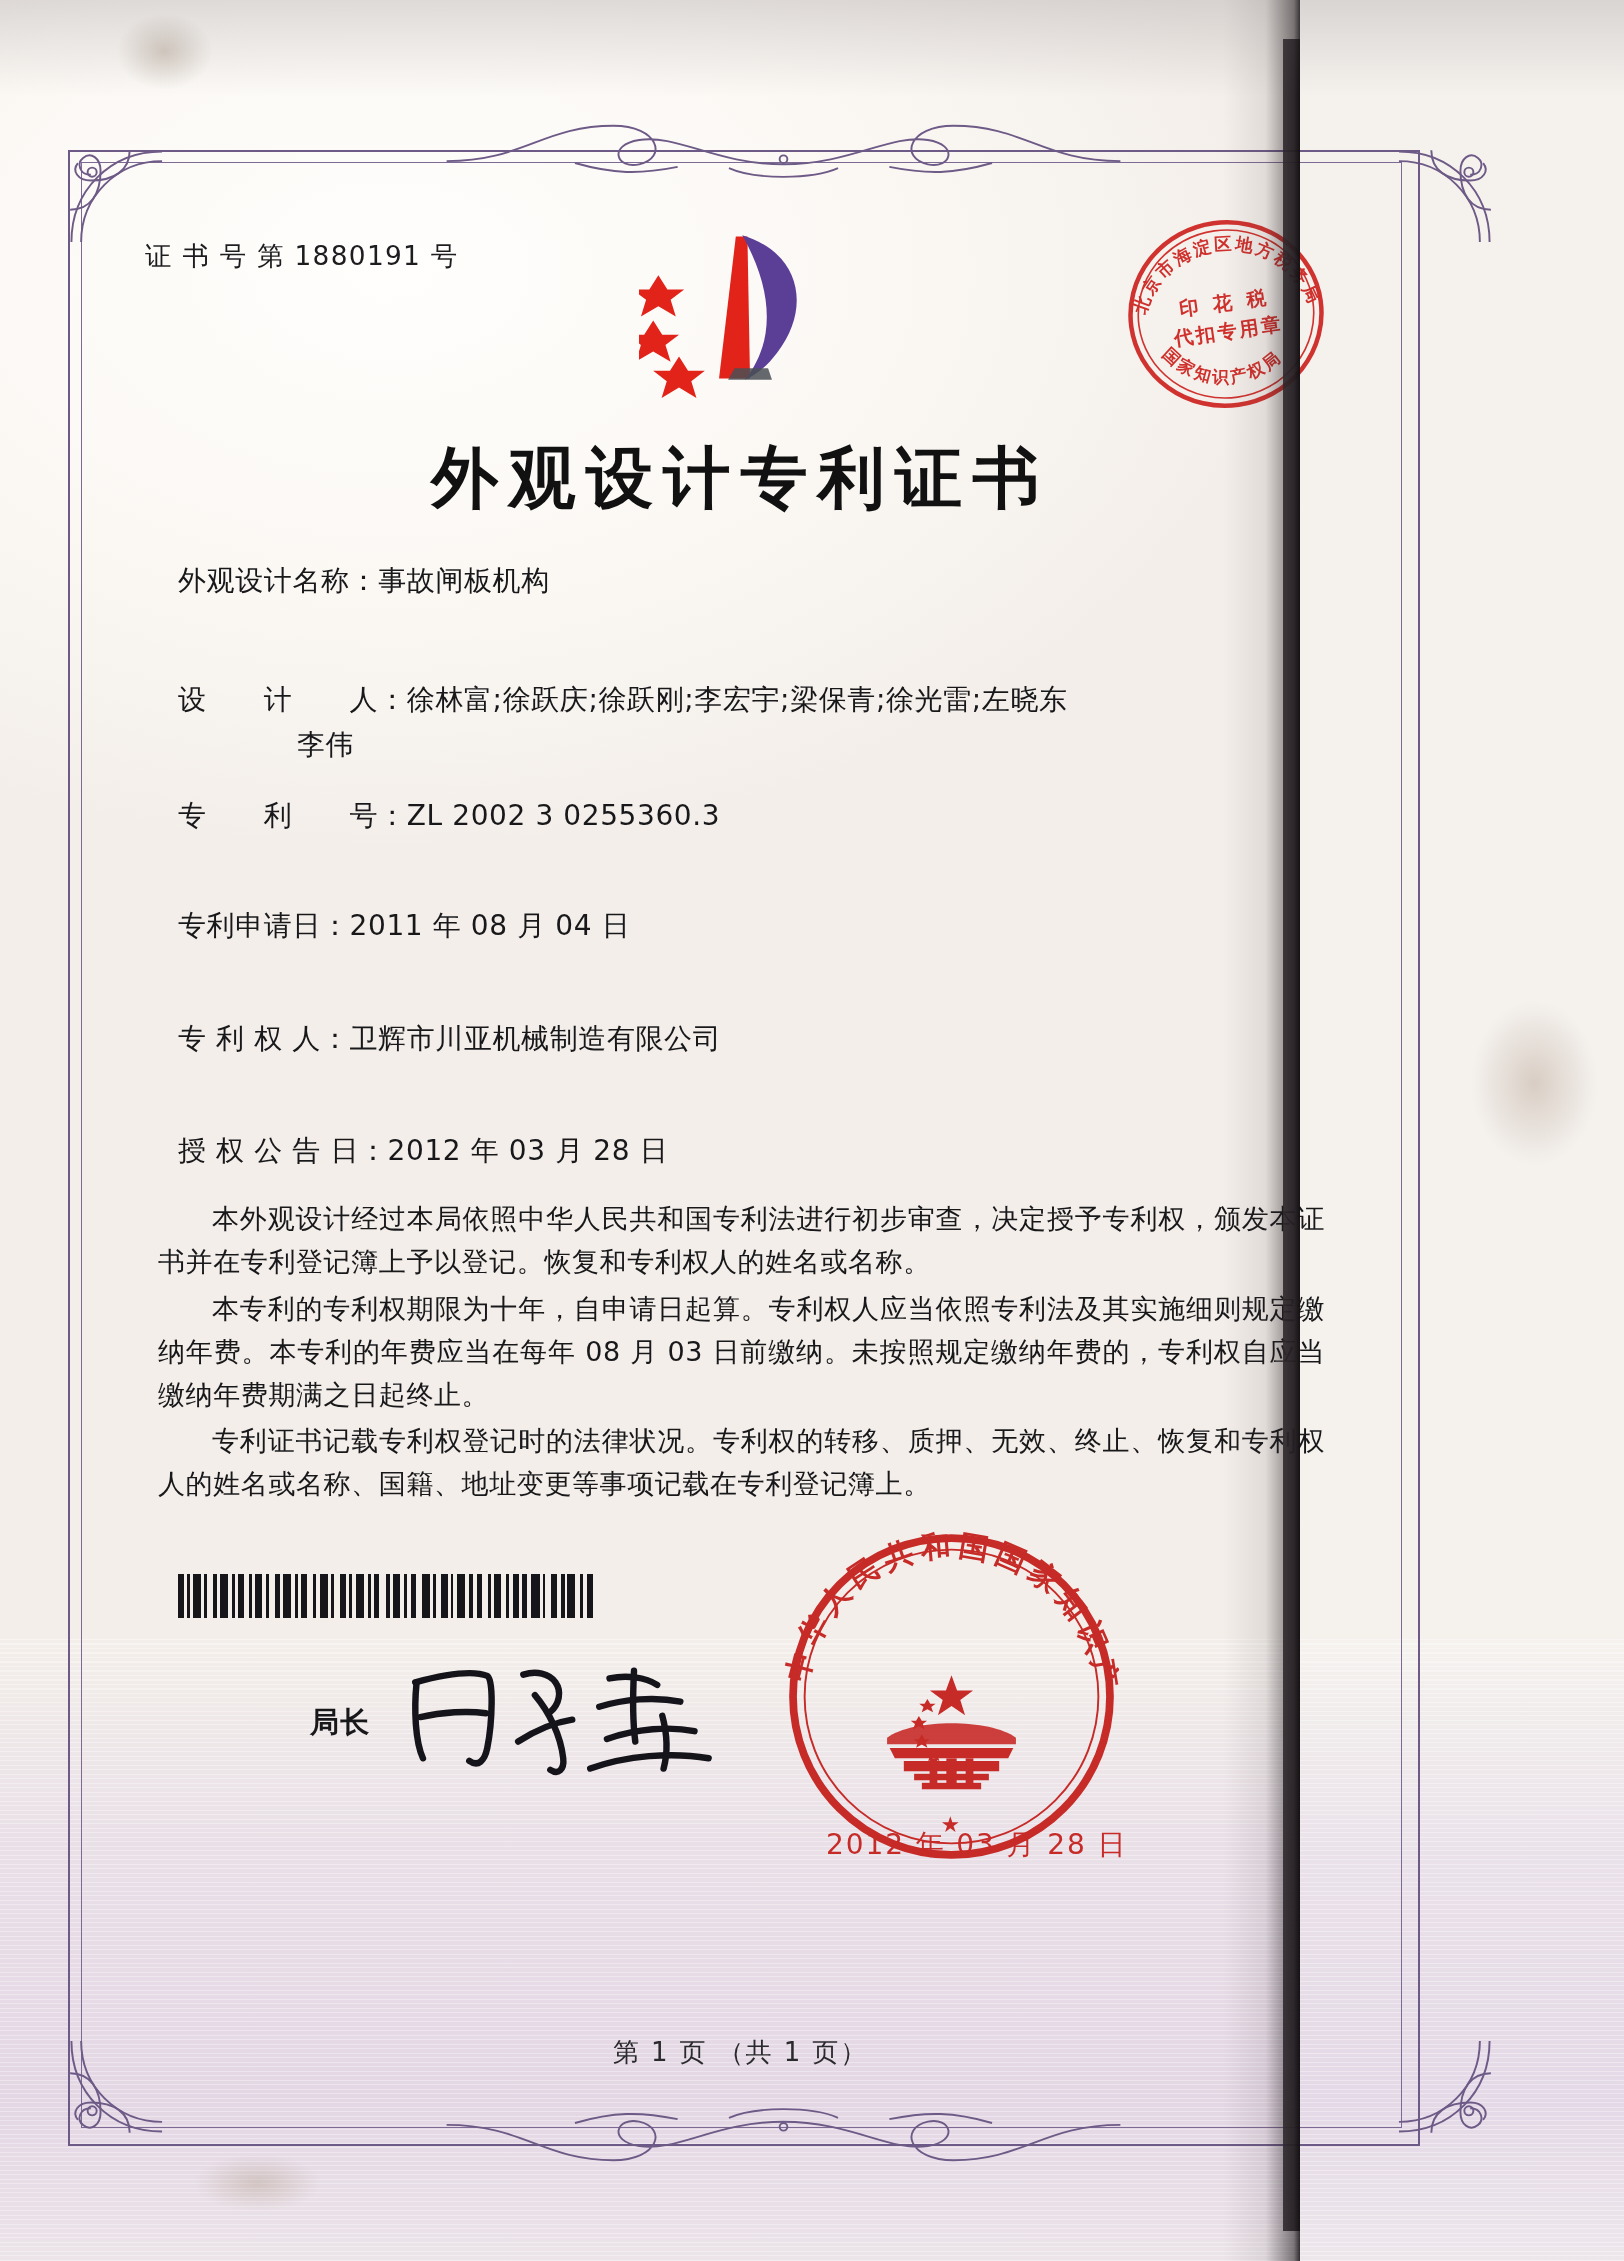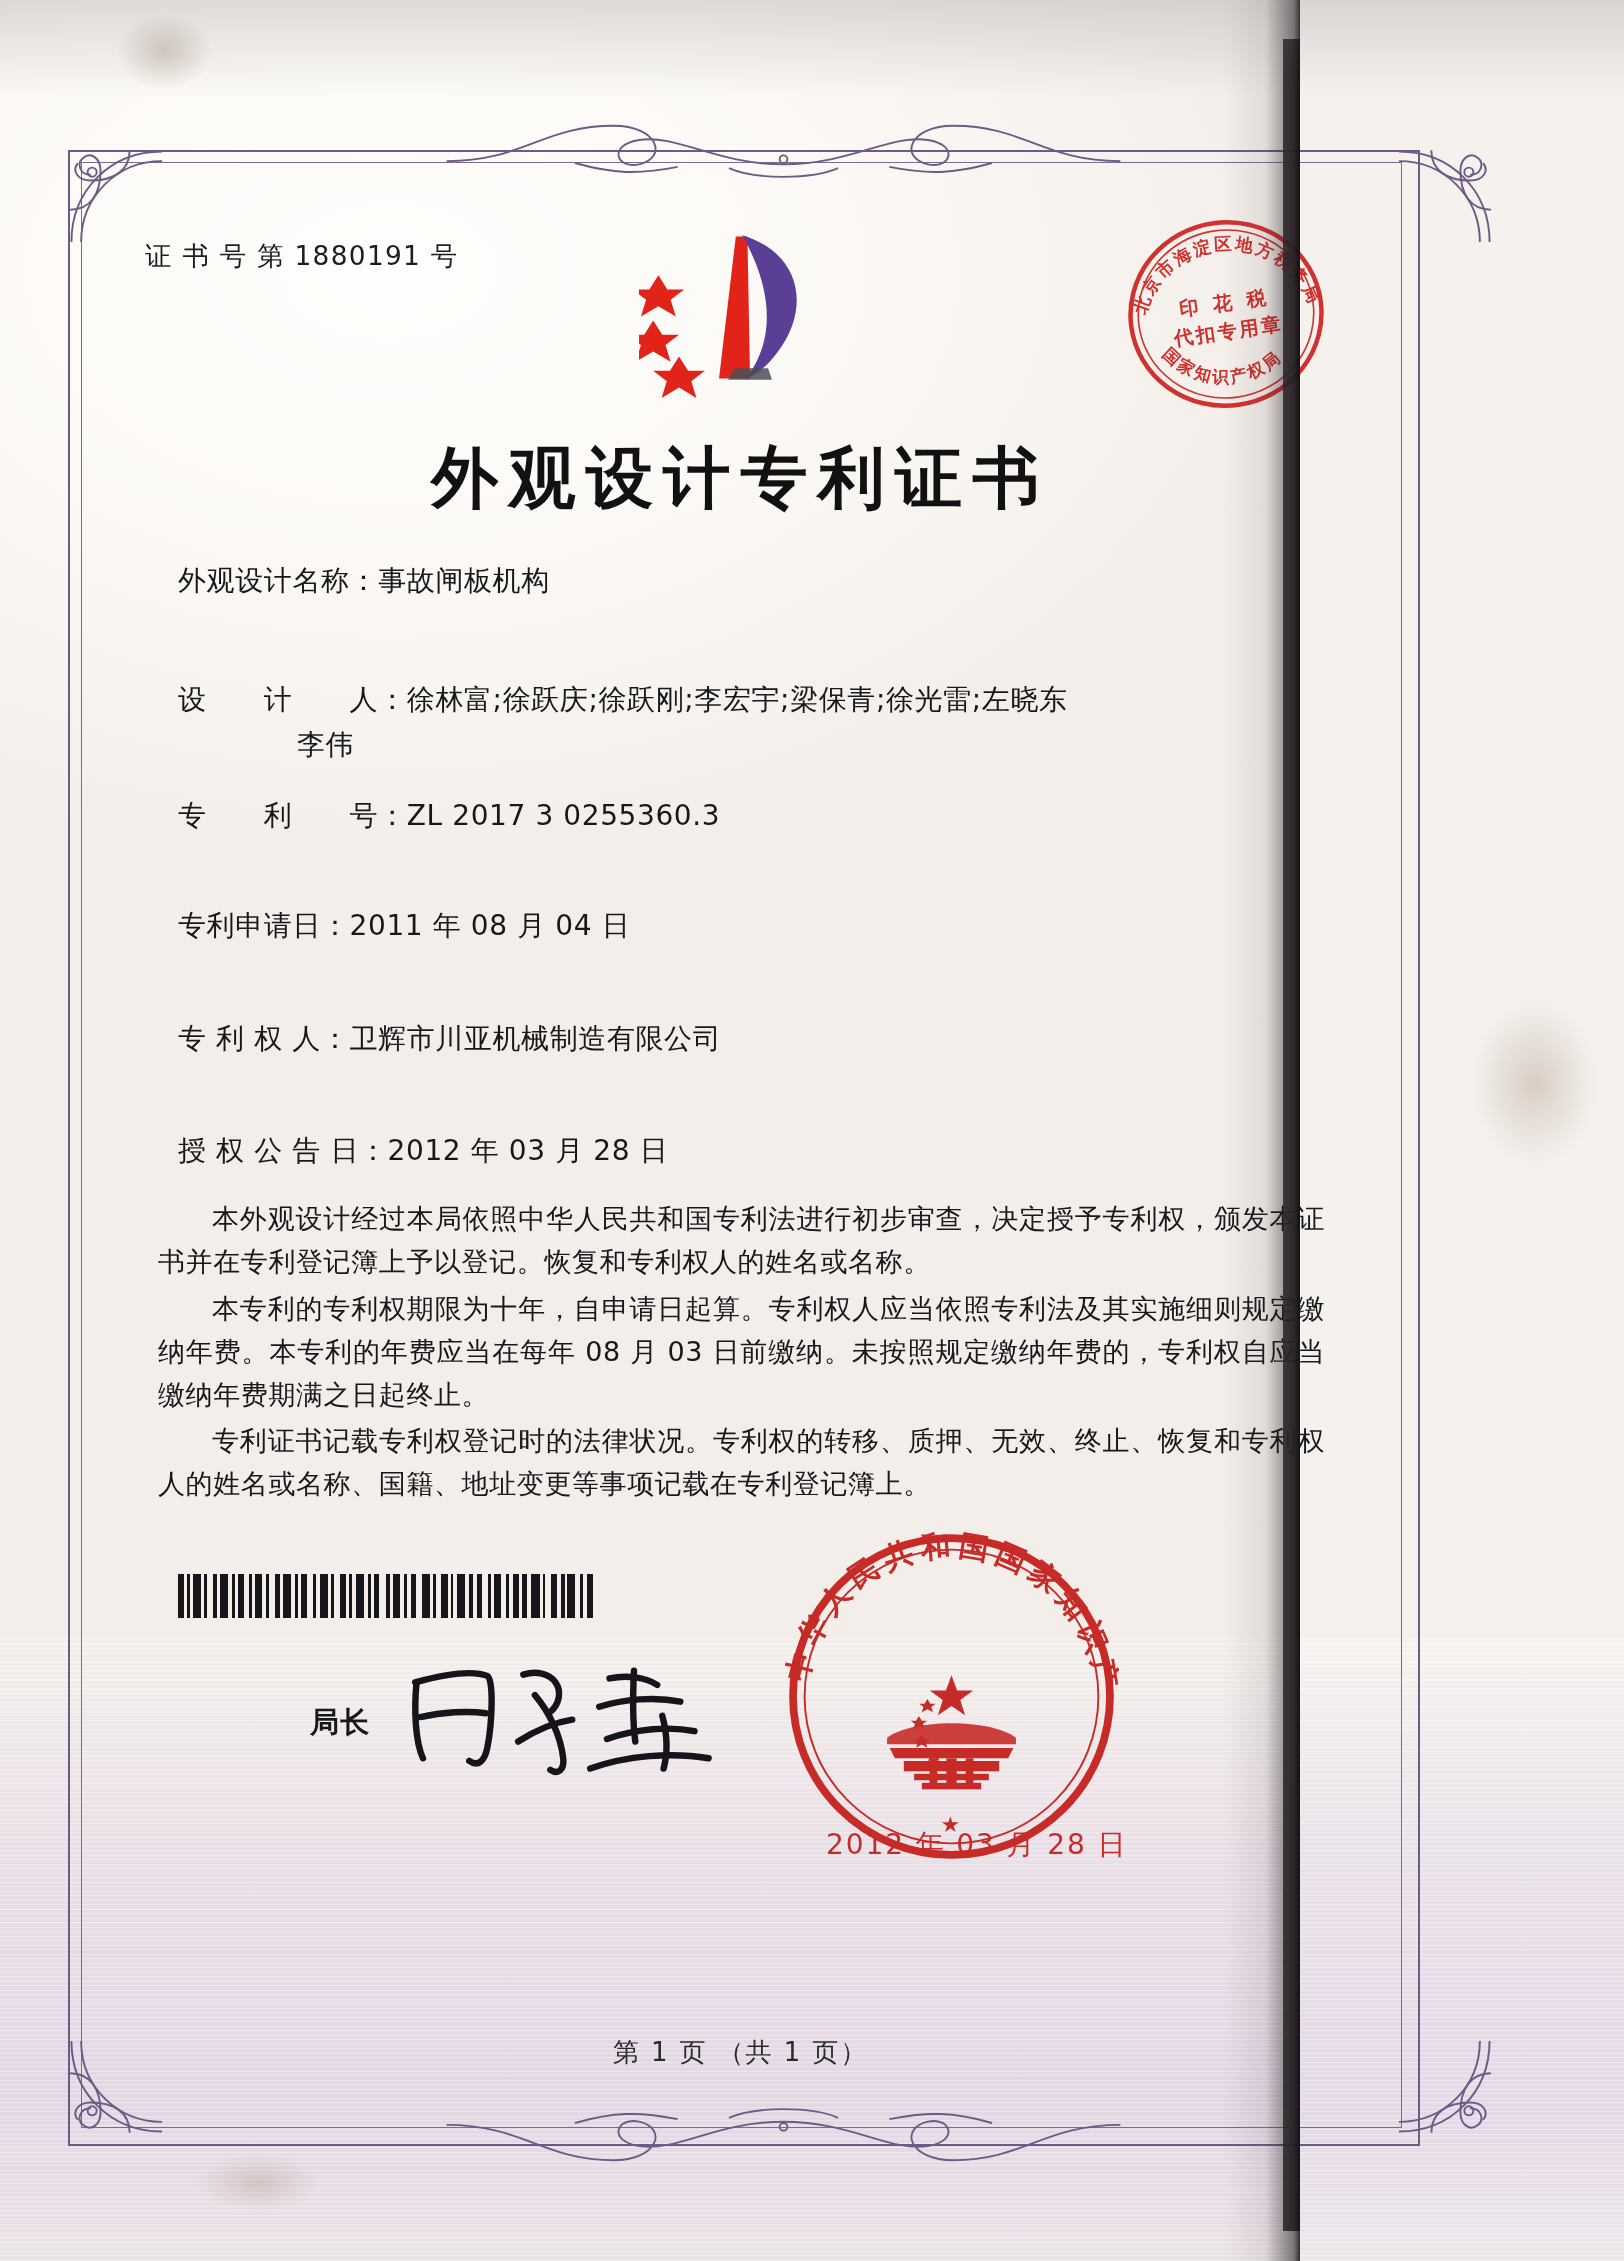--- a/index.html
+++ b/index.html
@@ -215,21 +215,21 @@
     </div>
 
     <div class="field" style="top:519px;">
       <span class="lbl">设　　计　　人：</span><span>徐林富;徐跃庆;徐跃刚;李宏宇;梁保青;徐光雷;左晓东</span>
     </div>
     <div class="field" style="left:216px;top:564px;">
       <span>李伟</span>
     </div>
 
     <div class="field" style="top:635px;">
-      <span class="lbl">专　　利　　号：</span><span>ZL 2017 3 0255360.3</span>
+      <span class="lbl">专　　利　　号：</span><span>ZL 2002 3 0255360.3</span>
     </div>
 
     <div class="field" style="top:745px;">
       <span class="lbl">专利申请日：</span><span>2011 年 08 月 04 日</span>
     </div>
 
     <div class="field" style="top:858px;">
       <span class="lbl">专 利 权 人：</span><span>卫辉市川亚机械制造有限公司</span>
     </div>
 

